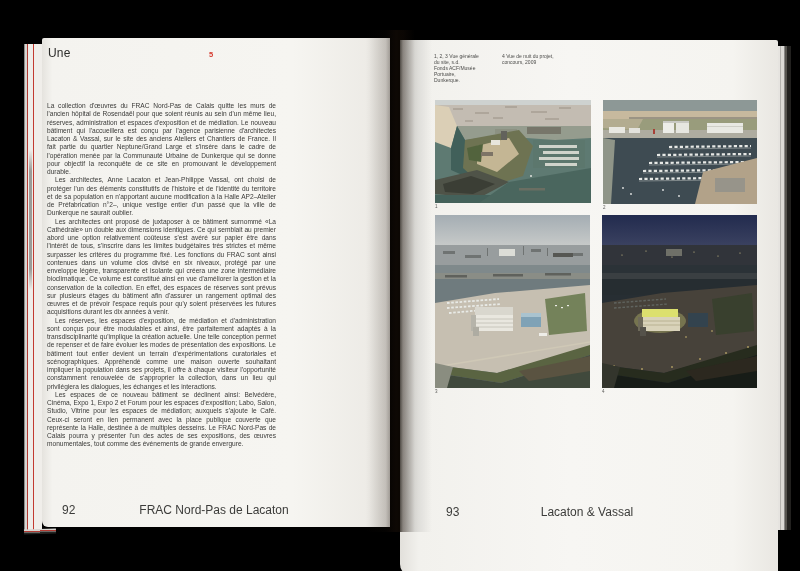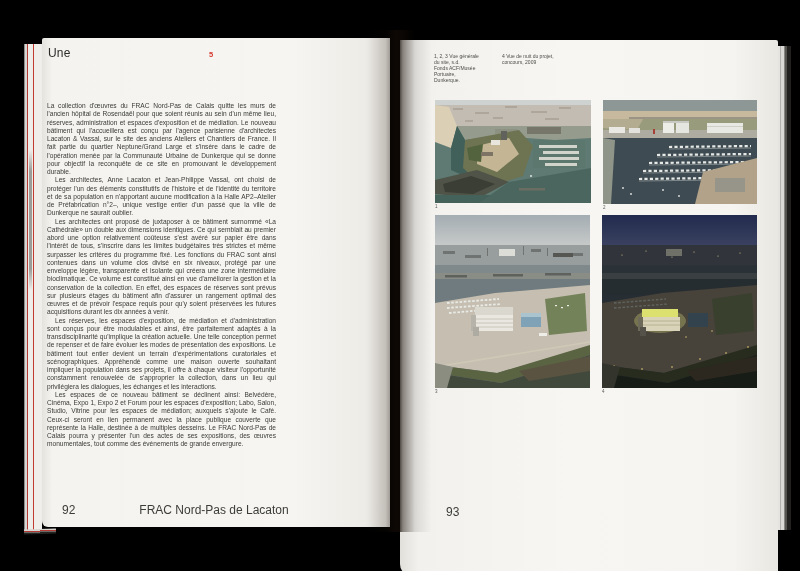--- a/index.html
+++ b/index.html
@@ -302,17 +302,18 @@
         </g>
         <polygon points="0,158 66,168 155,140 155,173 0,173" fill="#171c17"></polygon>
         <polygon points="84,156 155,141 155,156 94,166" fill="#2c281f"></polygon>
         <polygon points="0,148 18,152 12,173 0,173" fill="#33352c"></polygon>
       </svg>
       <figcaption class="pnumlab">4</figcaption>
     </figure>
 
     <div class="page-footer">
       <span class="pnum">93</span>
+      <span class="rtitle">Lacaton &amp; Vassal</span>
     </div>
   </div>
 
   <div class="gutter-shadow"></div>
 </div>
 
 </body></html>

